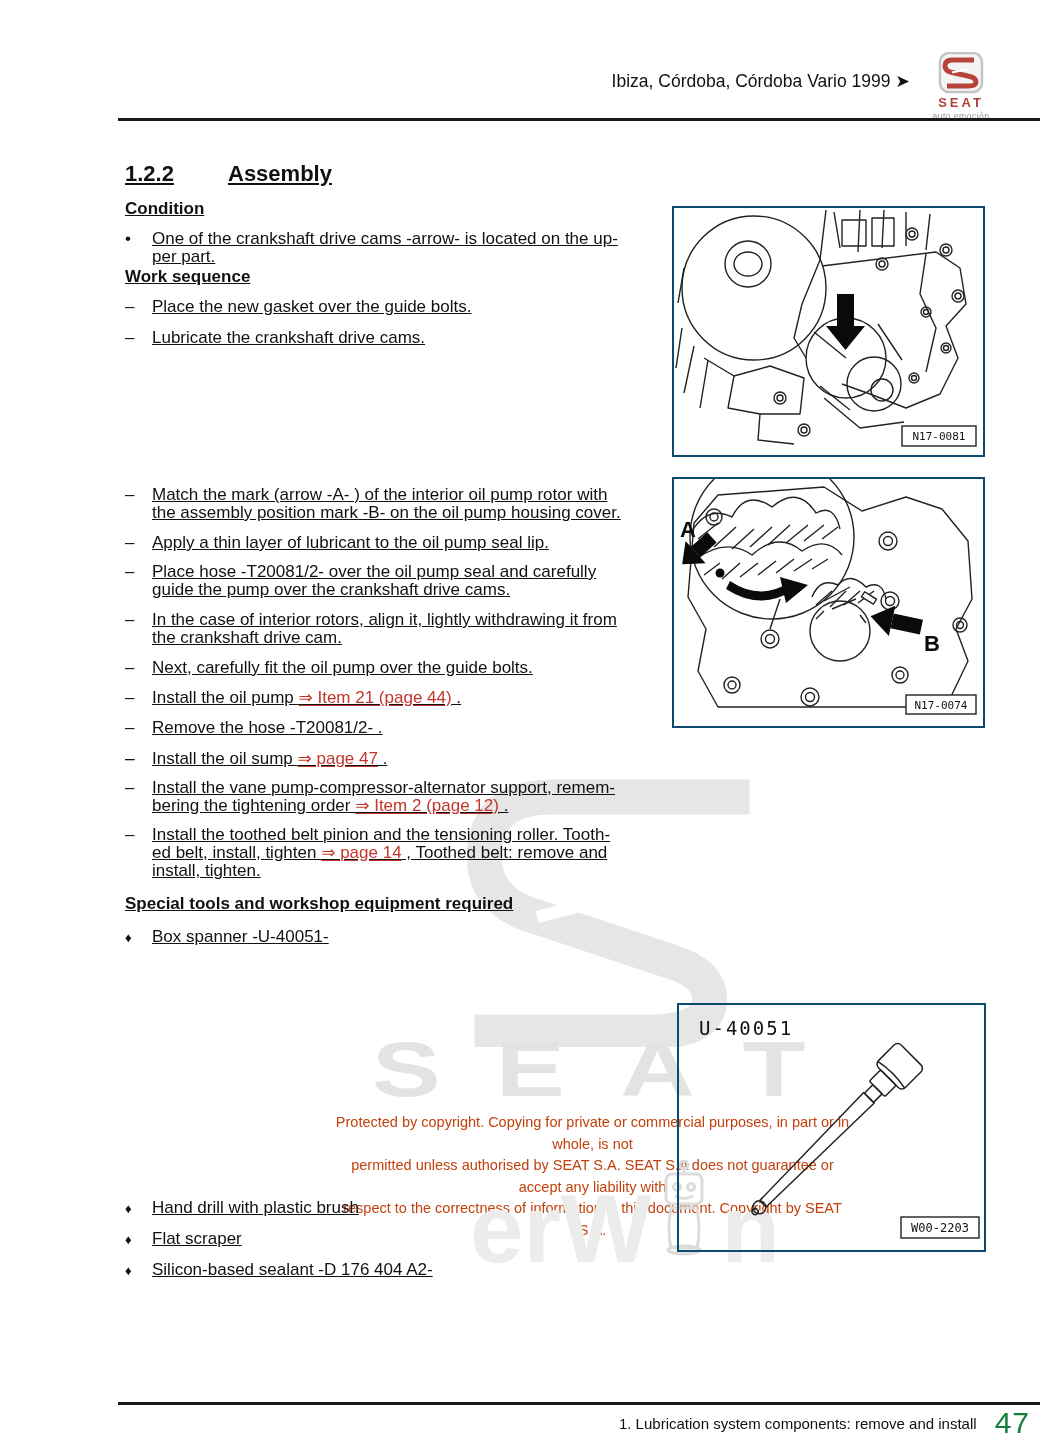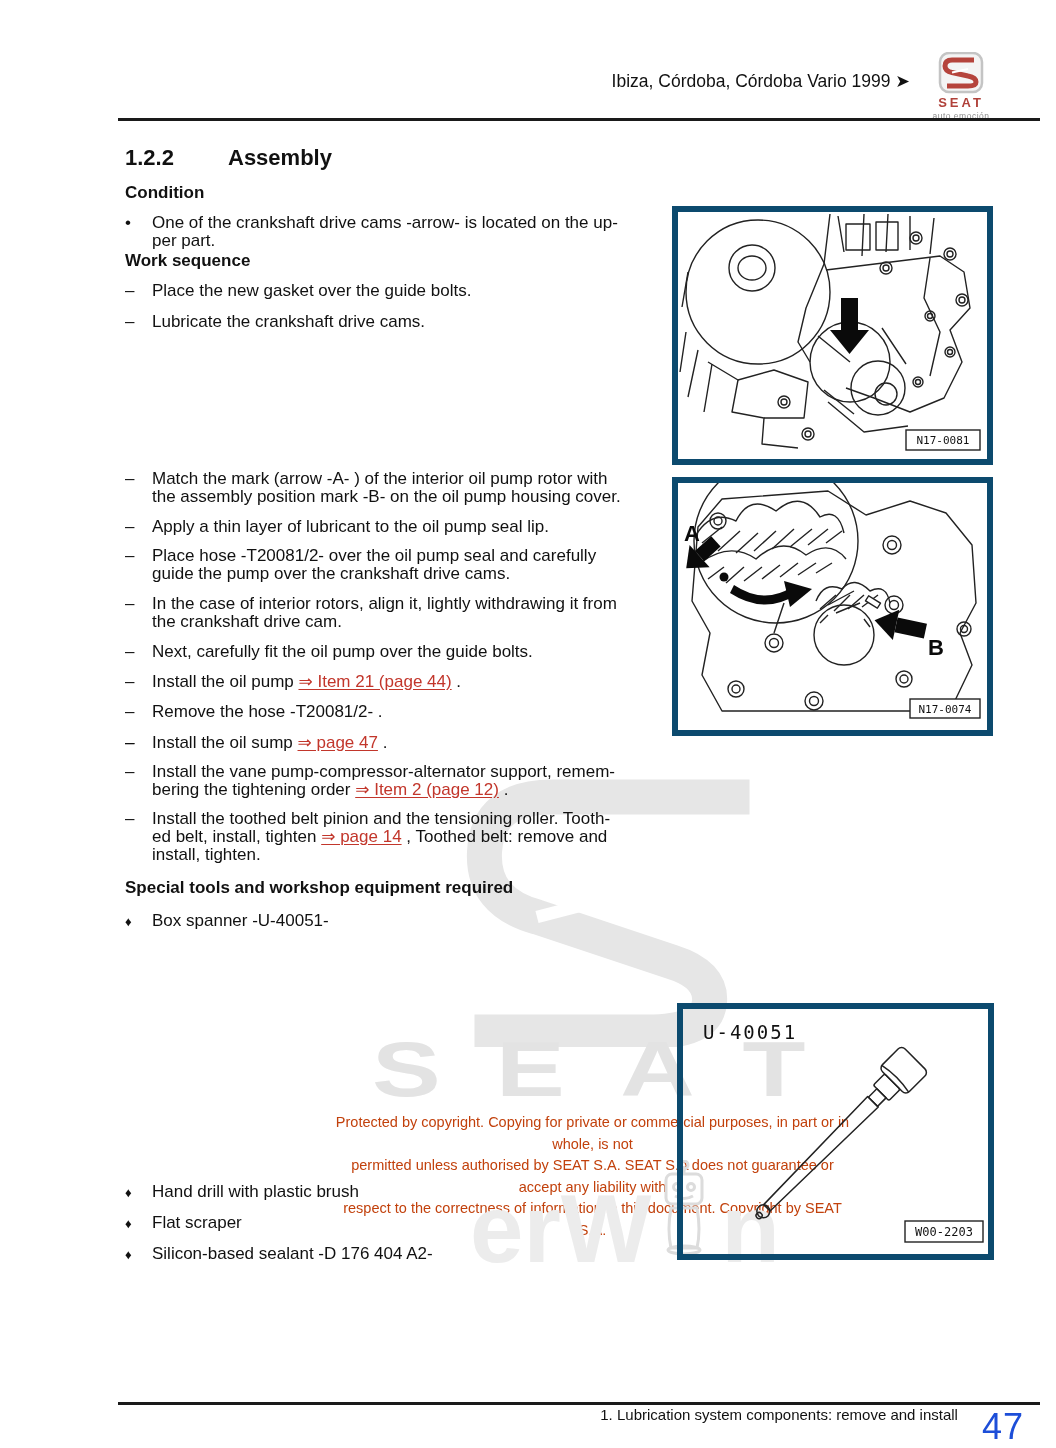--- a/index.html
+++ b/index.html
@@ -7,56 +7,56 @@
         font-family:"Liberation Sans","DejaVu Sans",sans-serif;color:#111;}
   
   .hdr-text{position:absolute;top:70px;right:146px;text-align:right;font-size:17.5px;line-height:22px;color:#111;}
   .hdr-logo{position:absolute;top:52px;left:928px;width:66px;text-align:center;}
   .hdr-logo .brand{display:block;color:#b0413a;font-weight:bold;font-size:13px;letter-spacing:3px;margin-top:1px;}
   .hdr-logo .tag{display:block;color:#8e8e8e;font-size:8.5px;letter-spacing:.5px;margin-top:1px;}
   .rule{position:absolute;left:118px;width:922px;height:2.5px;background:#1a1a1a;}
   .rule.top{top:118px;}
   .rule.bottom{top:1402px;}
   
-  .col{position:absolute;left:125px;top:146px;width:537px;z-index:3;}
+  .col{position:absolute;left:125px;top:162px;width:537px;z-index:3;text-decoration:underline;}
   .h1{font-size:22px;font-weight:bold;line-height:24px;display:flex;}
   .h1 .num{width:103px;flex:0 0 103px;}
   .subhead{font-size:17px;font-weight:bold;line-height:18px;margin-top:14px;}
   .subhead.work{margin-top:2px;}
   ul.plain{list-style:none;margin:0;padding:0;}
   li.ditem{position:relative;padding-left:27px;font-size:17px;line-height:18px;margin-top:12px;}
   li.ditem .mk{position:absolute;left:0;top:0;}
   li.ditem .txt{white-space:pre-wrap;}
   #work-list li:nth-child(2){margin-top:13px;}
   #work-list li:nth-child(3){margin-top:139px;}
   #work-list li:nth-child(5),#work-list li:nth-child(12),#work-list li:nth-child(13){margin-top:11px;}
   #work-list li:nth-child(10),#work-list li:nth-child(11){margin-top:13px;}
   .h1.second{margin-top:26px;}
   .subhead.tools{margin-top:15px;}
   #tools-top li{margin-top:15px;}
   #tools-bottom li:first-child{margin-top:253px;}
   #tools-bottom li{margin-top:13px;}
   li.ditem .mk.diamond{font-size:13px;top:1px;}
   a.doclink{color:#c2362b;text-decoration:underline;text-underline-offset:2px;cursor:pointer;}
   
-  .fig{position:absolute;border:6px solid #0c4a6e;background:transparent;z-index:2;}
+  .fig{position:absolute;border:2px solid #0c4a6e;background:transparent;z-index:2;}
   .fig svg{display:block;}
   .figlabel{font-family:"DejaVu Sans Mono","Liberation Mono",monospace;}
   
   .wm{position:absolute;z-index:1;pointer-events:none;}
   .wm-seat-s{left:452px;top:772px;}
   .wm-seat-text{left:372px;top:1030px;font-size:78px;font-weight:bold;color:#e3e3e3;
                 letter-spacing:42px;transform:scaleX(1.32);transform-origin:left top;line-height:78px;white-space:nowrap;}
   .wm-copy{left:330px;top:1112px;width:525px;text-align:center;font-size:14.5px;line-height:21.5px;color:#c2410c;}
   .wm-erwin{left:470px;top:1160px;font-size:96px;font-weight:bold;color:#ececec;line-height:96px;display:flex;align-items:flex-end;gap:16px;}
   .wm-erwin .robot{margin:0 -6px 6px -10px;}
   
-  .footer{position:absolute;top:1406px;right:32px;display:flex;align-items:flex-start;gap:24px;z-index:3;}
+  .footer{position:absolute;top:1406px;right:26px;display:flex;align-items:center;gap:18px;z-index:3;}
   .footer .sect{font-size:15px;color:#111;}
-  .footer .pgnum{font-size:36px;color:#1d4ed8;letter-spacing:1px;}
+  .footer .pgnum{font-size:30px;color:#15803d;letter-spacing:1px;}
 </style>
 </head>
 <body>
 
 <div class="page">
 
   <div class="wm wm-seat-s">
     <svg width="300" height="275" viewBox="0 0 120 110">
       <path d="M 112 10 L 40 10 Q 14 10 13 32 Q 12 52 34 58 L 88 76 Q 104 81 103 92 Q 102 104 78 104 L 16 104" fill="none" stroke="#e6e6e6" stroke-width="14" stroke-linecap="square"></path>
       <path d="M 34 58 L 88 44" fill="none" stroke="#ffffff" stroke-width="5"></path>

